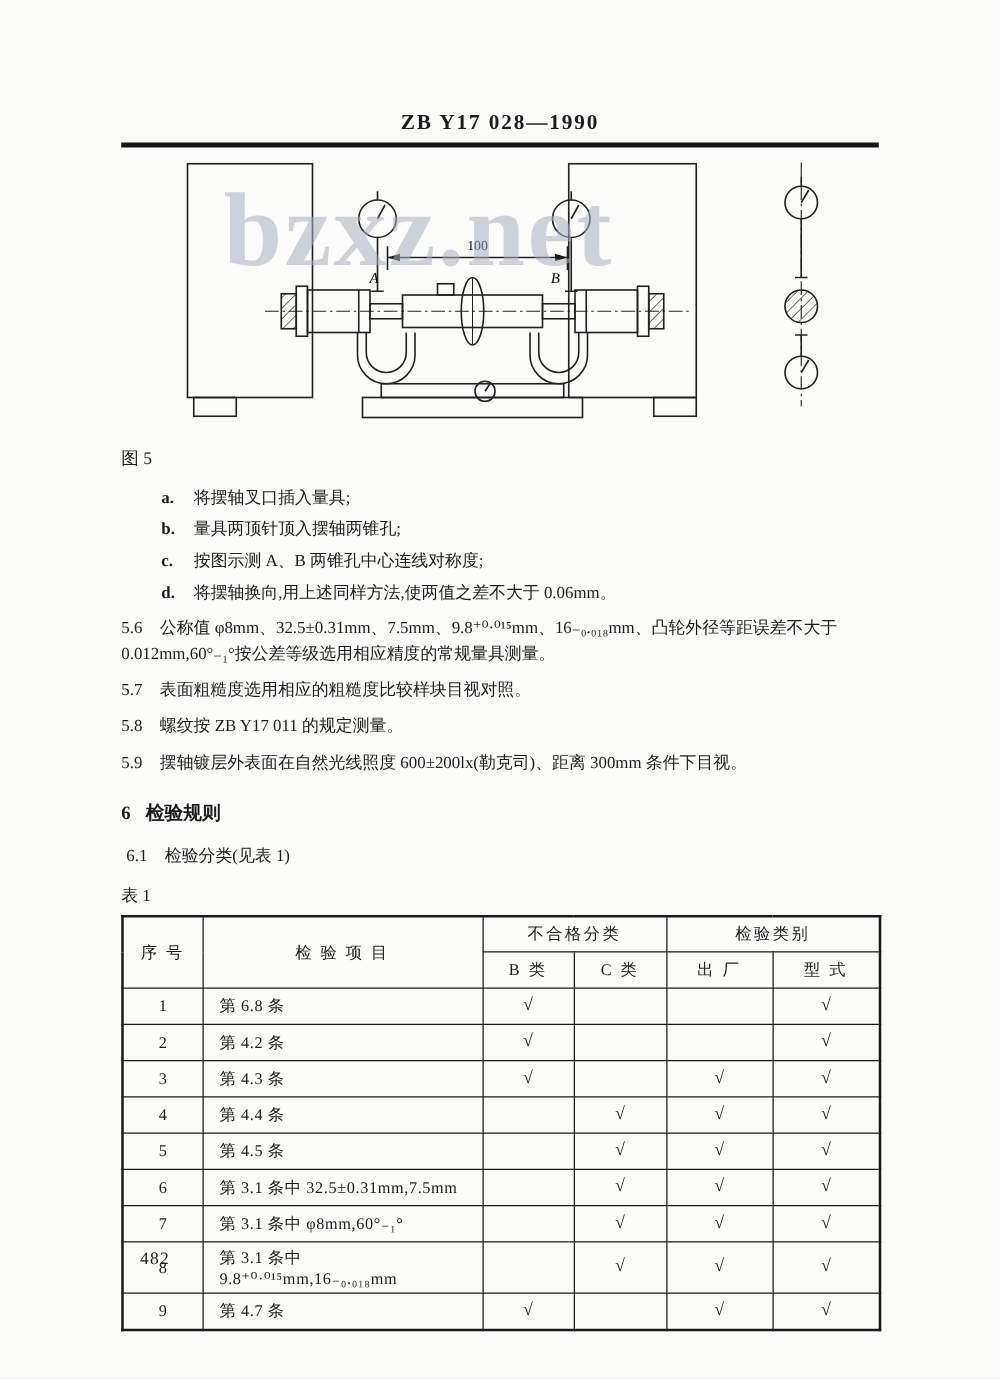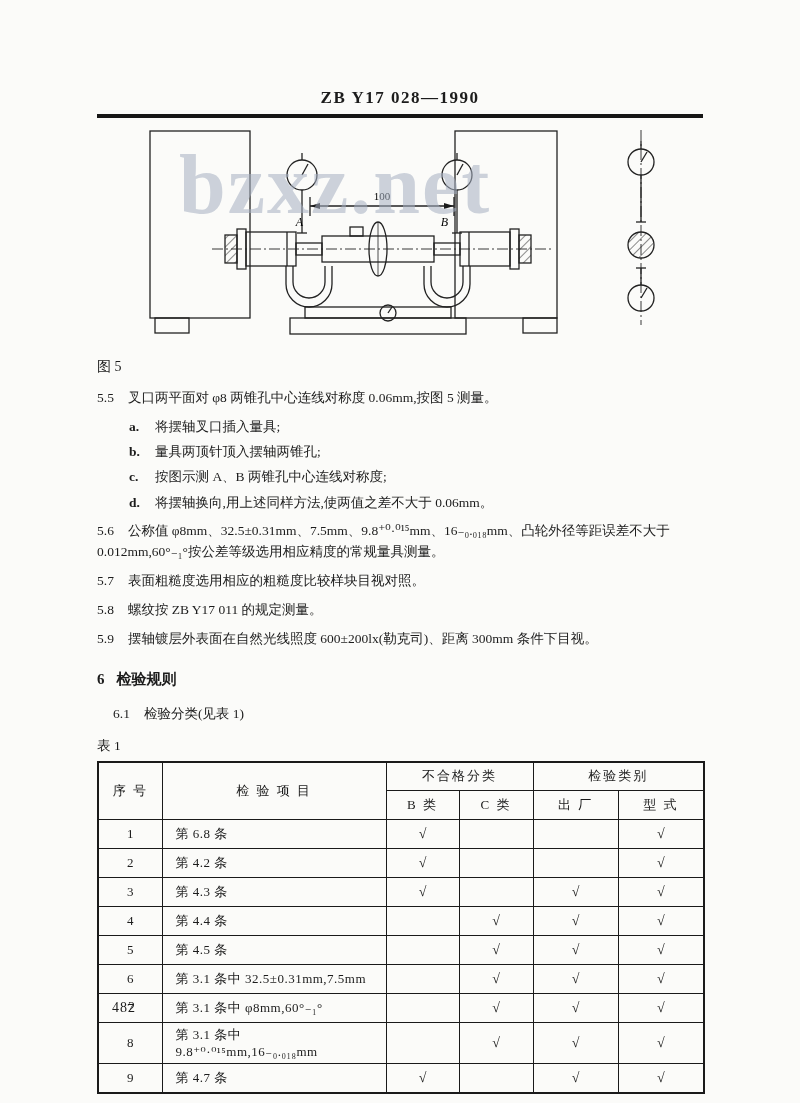--- a/index.html
+++ b/index.html
@@ -20,21 +20,21 @@
     font-size:84px; font-weight:bold; letter-spacing:2px;
     color:#a6b0c2; opacity:.55; white-space:nowrap;
   }
   .fig-caption { font-size:14px; margin:0 0 12px; }
   .clause { font-size:13.5px; line-height:1.55; margin:8px 0; }
   .cnum { margin-right:14px; }
   .subitem { display:flex; font-size:13.5px; line-height:1.5; margin:5px 0 5px 32px; }
   .subletter { width:26px; flex-shrink:0; font-weight:bold; }
   .h6 { font-size:15px; font-weight:bold; margin:20px 0 0; }
   .h6 .cnum { margin-right:12px; }
-  .h61 { font-size:13.5px; margin:16px 16px 0; }
+  .h61 { font-size:13.5px; margin:16px 4px 0; }
   .tbl-caption { text-align:left; font-size:13.5px; margin:14px 0 6px; }
   table { width:100%; border-collapse:collapse; border:2px solid #1a1a1a; font-size:13px; table-layout:fixed; }
   th, td { border:1px solid #1a1a1a; text-align:center; vertical-align:middle; padding:3px 4px; height:29px; font-weight:normal; }
   th { letter-spacing:2px; }
   td.item-cell { text-align:left; padding-left:13px; letter-spacing:0.5px; }
   td.check-cell { font-size:14px; }
   .pageno { position:absolute; left:112px; top:1000px; font-size:14px; letter-spacing:1px; }
   text { font-family:"Liberation Serif","DejaVu Serif",serif; }
 </style>
 </head>
@@ -136,21 +136,20 @@
         </g>
         <text x="285" y="80" text-anchor="middle" font-size="11">100</text>
         <text x="206" y="106" text-anchor="end" font-size="12" font-style="italic">A</text>
         <text x="351" y="106" text-anchor="end" font-size="12" font-style="italic">B</text>
       </svg>
       <div class="watermark">bzxz.net</div>
     </div>
 
     <div class="fig-caption">图 5</div>
 
-    <p class="clause"><span class="cnum">5.5</span><span>叉口两平面对 φ8 两锥孔中心连线对称度 0.06mm,按图 5 测量。</span></p>
 
     <div class="subitem">
         <span class="subletter">a.</span>
         <span>将摆轴叉口插入量具;</span>
       </div>
     <div class="subitem">
         <span class="subletter">b.</span>
         <span>量具两顶针顶入摆轴两锥孔;</span>
       </div>
     <div class="subitem">

